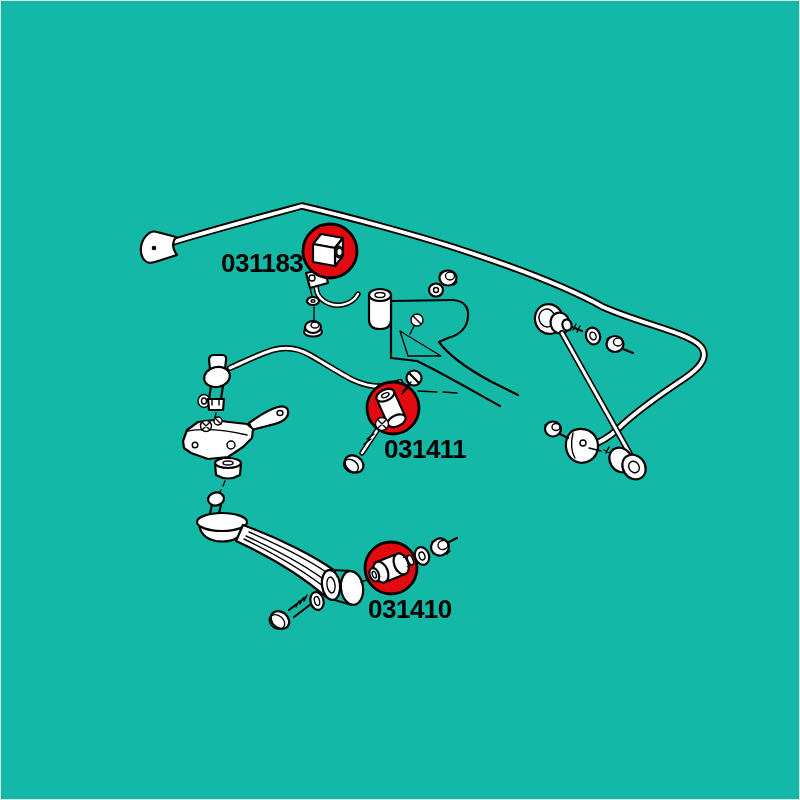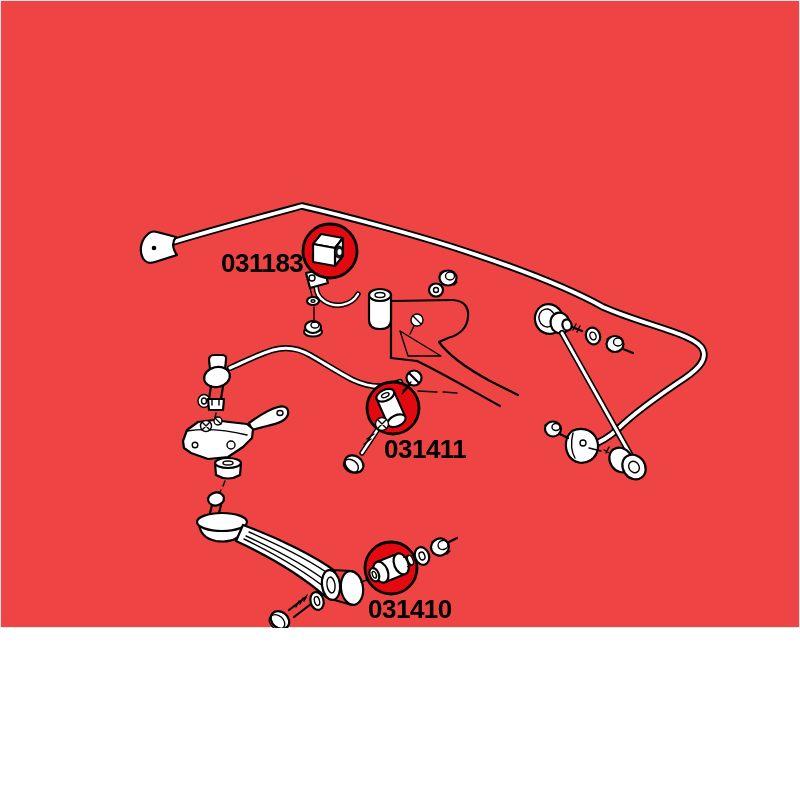--- a/index.html
+++ b/index.html
@@ -1,17 +1,17 @@
 <!DOCTYPE html>
 <html><head>
 <meta charset="utf-8">
 <style>
   html,body{margin:0;padding:0;background:#fff;}
   .canvas{
-    position:relative;width:800px;height:628px;background:#ef4444;
+    position:relative;width:800px;height:800px;background:#14b8a6;
     border:1px solid #e4e4e4;box-sizing:border-box;
     font-family:"Liberation Sans",sans-serif;
   }
   svg{position:absolute;left:0;top:0;}
   .ln{fill:none;stroke:#000;stroke-width:2.2;stroke-linecap:round;stroke-linejoin:round;}
   .thin{fill:none;stroke:#000;stroke-width:1.4;stroke-linecap:round;stroke-linejoin:round;}
   .wh{fill:#fff;stroke:#000;stroke-width:2.2;stroke-linejoin:round;}
   .whthin{fill:#fff;stroke:#000;stroke-width:1.4;stroke-linejoin:round;}
   .tube-o{fill:none;stroke:#000;stroke-width:7.5;stroke-linecap:round;stroke-linejoin:round;}
   .tube-i{fill:none;stroke:#fff;stroke-width:3.8;stroke-linecap:round;stroke-linejoin:round;}

